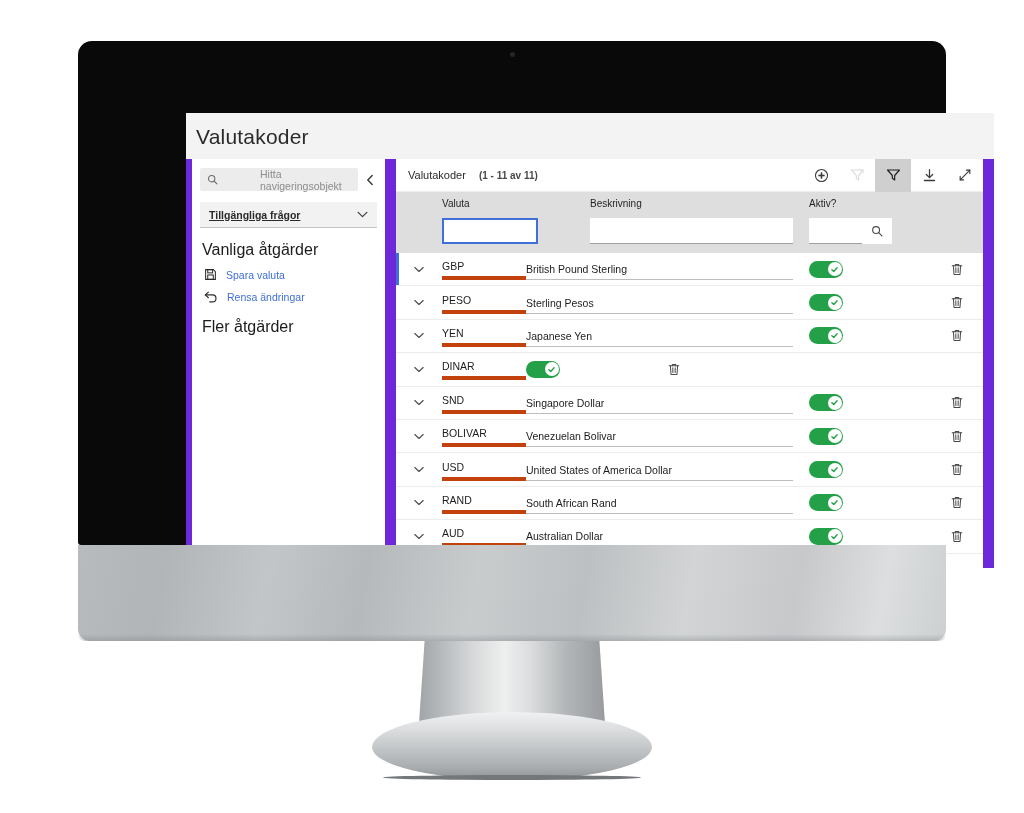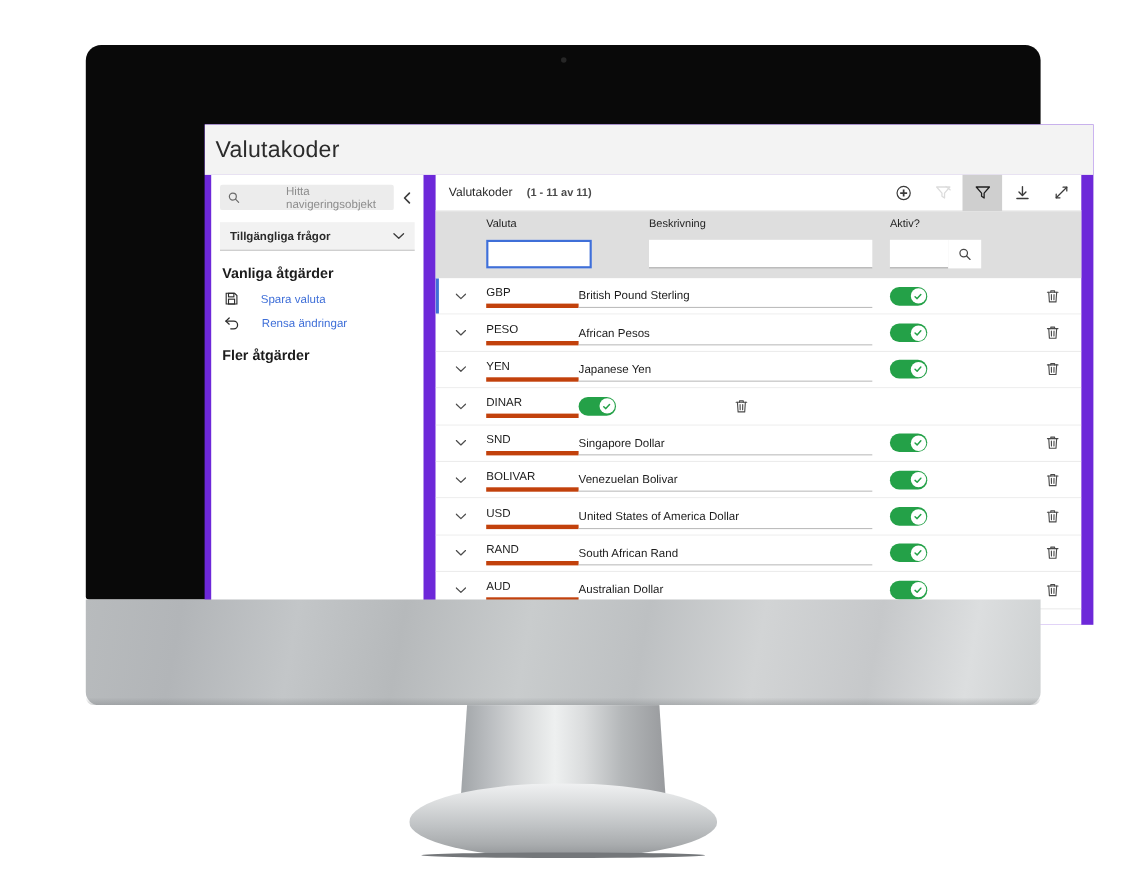--- a/index.html
+++ b/index.html
@@ -113,31 +113,32 @@
     margin-top: 11px;
     height: 26px;
     background: #f2f2f2;
     border-bottom: 1px solid #c6c6c6;
     display: flex; align-items: center; justify-content: space-between;
     padding: 0 9px 0 9px;
     font-size: 10.5px;
     font-weight: 700;
     color: #2b2b2b;
     cursor: pointer;
+    text-decoration: underline;
   }
 
   .side-heading {
     margin-top: 13px;
-    font-size: 13px;
-    font-weight: 700;
+    font-size: 16px;
+    font-weight: 400;
     color: #1c1c1c;
     padding-left: 2px;
   }
   .action-link {
-    display: flex; align-items: center; gap: 20px;
+    display: flex; align-items: center; gap: 9px;
     margin-top: 9px;
     padding-left: 4px;
     cursor: pointer;
   }
   .action-link .lbl { color: #3f6fd8; font-size: 10.5px; }
   #more-actions-heading { margin-top: 15px; }
 
   
   #grid-panel {
     flex: 1;
@@ -400,21 +401,21 @@
                 </div>
               </div>
               <div class="grid-row">
                 <div class="cell-exp">
                   <svg width="10" height="7" viewBox="0 0 12 8" fill="none" stroke="#4d4d4d" stroke-width="1.35" stroke-linecap="round" stroke-linejoin="round">
                     <polyline points="1,1.6 6,6.4 11,1.6"></polyline>
                   </svg>
                 </div>
                 <div class="cell-code">PESO</div>
                 <div class="cell-desc-wrap">
-                  <div class="cell-desc">African Pesos</div>
+                  <div class="cell-desc">Sterling Pesos</div>
                 </div>
                 <div class="cell-act">
                   <div class="toggle">
                     <span class="knob">
                       <svg width="9" height="9" viewBox="0 0 12 12" fill="none" stroke="#24a148" stroke-width="1.8" stroke-linecap="round" stroke-linejoin="round">
                         <polyline points="2.5,6.3 5,8.6 9.5,3.6"></polyline>
                       </svg>
                     </span>
                   </div>
                 </div>

